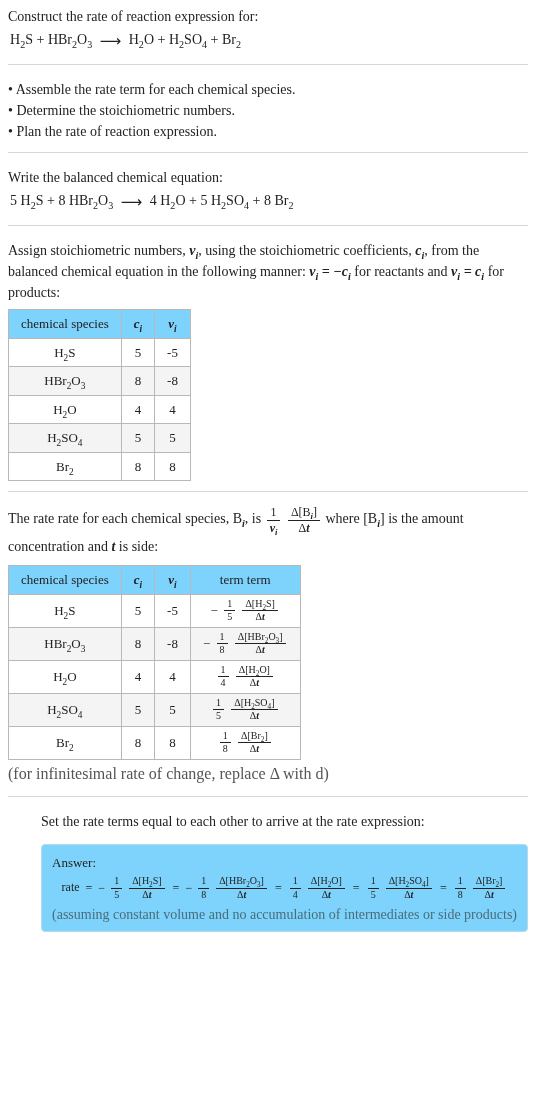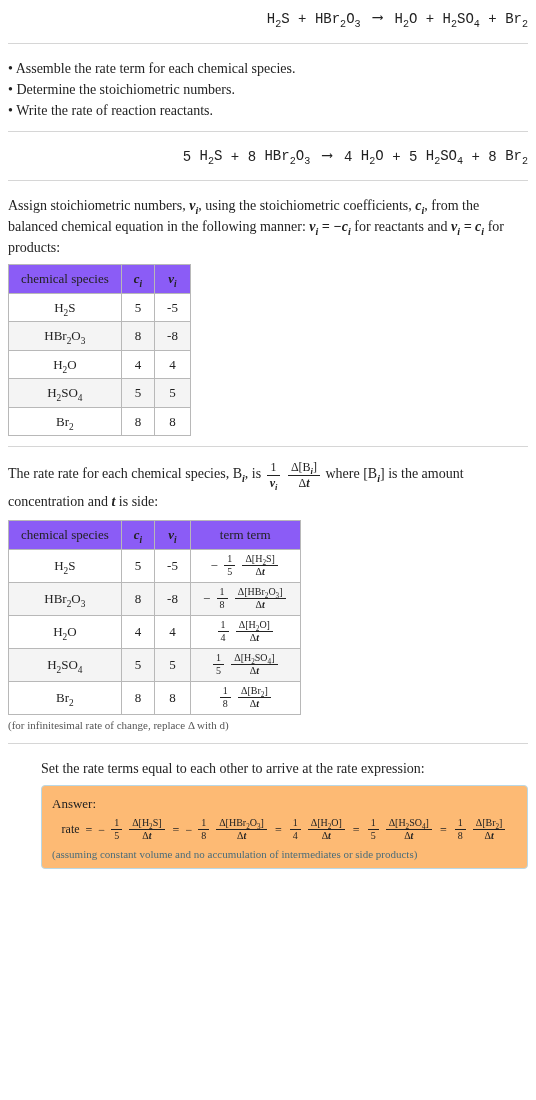--- a/index.html
+++ b/index.html
@@ -19,22 +19,21 @@
     padding-bottom: 10px;
     margin-bottom: 14px;
     border-bottom: 1px solid #d6d6d6;
   }
   .section:last-child {
     border-bottom: none;
     padding-left: 33px;
   }
   .eqline {
     margin: 2px 0 2px 2px;
-    font-family: Liberation Mono, monospace;
-    text-align: right;
+    font-family: Liberation Serif, serif;
   }
   .plan-list {
     margin: 4px 0 0 0;
     padding: 0;
     list-style: none;
   }
   .plan-list li::before {
     content: "• ";
   }
   table.stoich {
@@ -48,21 +47,21 @@
     font-family: Georgia, 'Times New Roman', serif;
     font-size: 13px;
   }
   table.stoich tr:nth-child(odd) td {
     background: #f4f4f4;
   }
   table.stoich tr:nth-child(even) td {
     background: #ffffff;
   }
   table.stoich tr.hdr td {
-    background: #8b5cf6;
+    background: #7dd3fc;
   }
   sub {
     font-size: 0.72em;
     vertical-align: sub;
     line-height: 0;
   }
   .arrow {
     display: inline-block;
     padding: 0 4px;
     font-size: 15px;
@@ -86,79 +85,81 @@
     padding: 1px 3px 0 3px;
   }
   .frac.small {
     font-size: 10px;
   }
   .neg {
     vertical-align: middle;
     padding-right: 1px;
   }
   .note-small {
-    font-size: 11px;
+    font-size: 16px;
     color: #555;
     margin-top: 2px;
   }
   .answer-box {
-    background: #fdba74;
+    background: #7dd3fc;
     border: 1px solid #b9d8e6;
     border-radius: 4px;
     padding: 8px 10px 6px 10px;
-    margin-top: 6px;
+    margin-top: 12px;
   }
   .answer-box .label {
     font-size: 13px;
     margin-bottom: 4px;
   }
   .rate-line {
     font-size: 12px;
     white-space: nowrap;
   }
   .rate-line .eq {
     vertical-align: middle;
     padding: 0 3px;
   }
   .answer-box .assume {
-    font-size: 11px;
+    font-size: 14px;
     color: #4a6c7a;
     margin-top: 4px;
-    text-align: left;
+    text-align: right;
   }
   .ital { font-style: italic; font-weight: bold; }
 </style>
 </head>
 <body>
 
 <div class="page">
 
   <div class="section">
+    <div>Construct the rate of reaction expression for:</div>
     <div class="eqline">
       <span>H<sub>2</sub>S</span>
       <span> + </span>
       <span>HBr<sub>2</sub>O<sub>3</sub></span>
       <span class="arrow">⟶</span>
       <span>H<sub>2</sub>O</span>
       <span> + </span>
       <span>H<sub>2</sub>SO<sub>4</sub></span>
       <span> + </span>
       <span>Br<sub>2</sub></span>
     </div>
   </div>
 
   <div class="section">
     <ul class="plan-list">
       <li>Assemble the rate term for each chemical species.</li>
       <li>Determine the stoichiometric numbers.</li>
-      <li>Write the rate of reaction reactants.</li>
+      <li>Plan the rate of reaction expression.</li>
     </ul>
   </div>
 
   <div class="section">
+    <div>Write the balanced chemical equation:</div>
     <div class="eqline">
       <span>5</span>
       <span> H<sub>2</sub>S</span>
       <span> + </span>
       <span>8</span>
       <span> HBr<sub>2</sub>O<sub>3</sub></span>
       <span class="arrow">⟶</span>
       <span>4</span>
       <span> H<sub>2</sub>O</span>
       <span> + </span>

